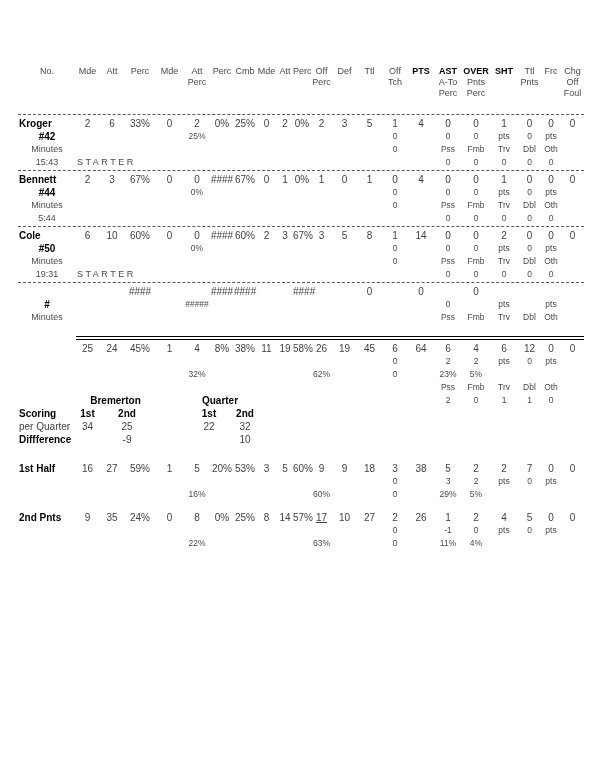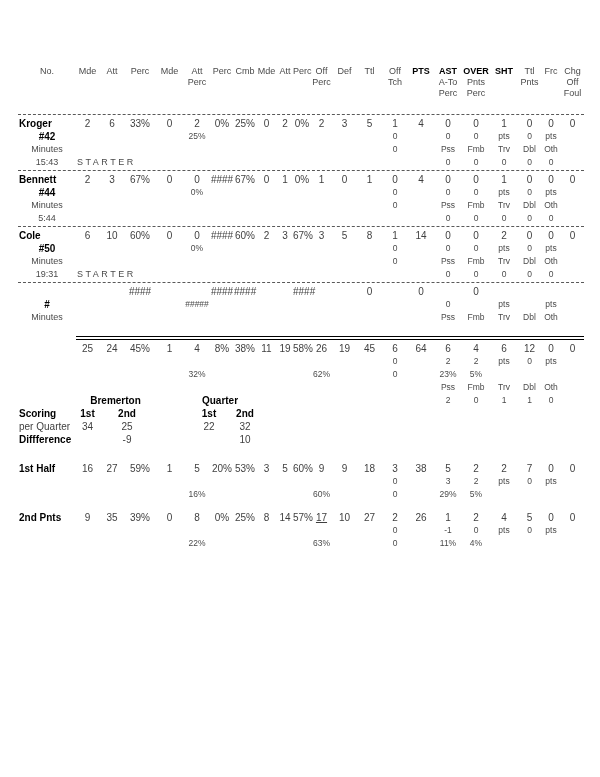--- a/index.html
+++ b/index.html
@@ -365,21 +365,21 @@
         <div class="cell s" style="grid-column: 12;">60%</div>
         <div class="cell s" style="grid-column: 15;">0</div>
         <div class="cell s" style="grid-column: 17;">29%</div>
         <div class="cell s" style="grid-column: 18;">5%</div>
       </div>
       <div class="gap" style="height: 10px;"></div>
       <div class="row">
         <div class="cell b l" style="grid-column: 1;">2nd Pnts</div>
         <div class="cell" style="grid-column: 2;">9</div>
         <div class="cell" style="grid-column: 3;">35</div>
-        <div class="cell" style="grid-column: 4;">39%</div>
+        <div class="cell" style="grid-column: 4;">24%</div>
         <div class="cell" style="grid-column: 5;">0</div>
         <div class="cell" style="grid-column: 6;">8</div>
         <div class="cell" style="grid-column: 7;">0%</div>
         <div class="cell" style="grid-column: 8;">25%</div>
         <div class="cell" style="grid-column: 9;">8</div>
         <div class="cell" style="grid-column: 10;">14</div>
         <div class="cell" style="grid-column: 11;">57%</div>
         <div class="cell" style="grid-column: 12; text-decoration: underline;">17</div>
         <div class="cell" style="grid-column: 13;">10</div>
         <div class="cell" style="grid-column: 14;">27</div>

